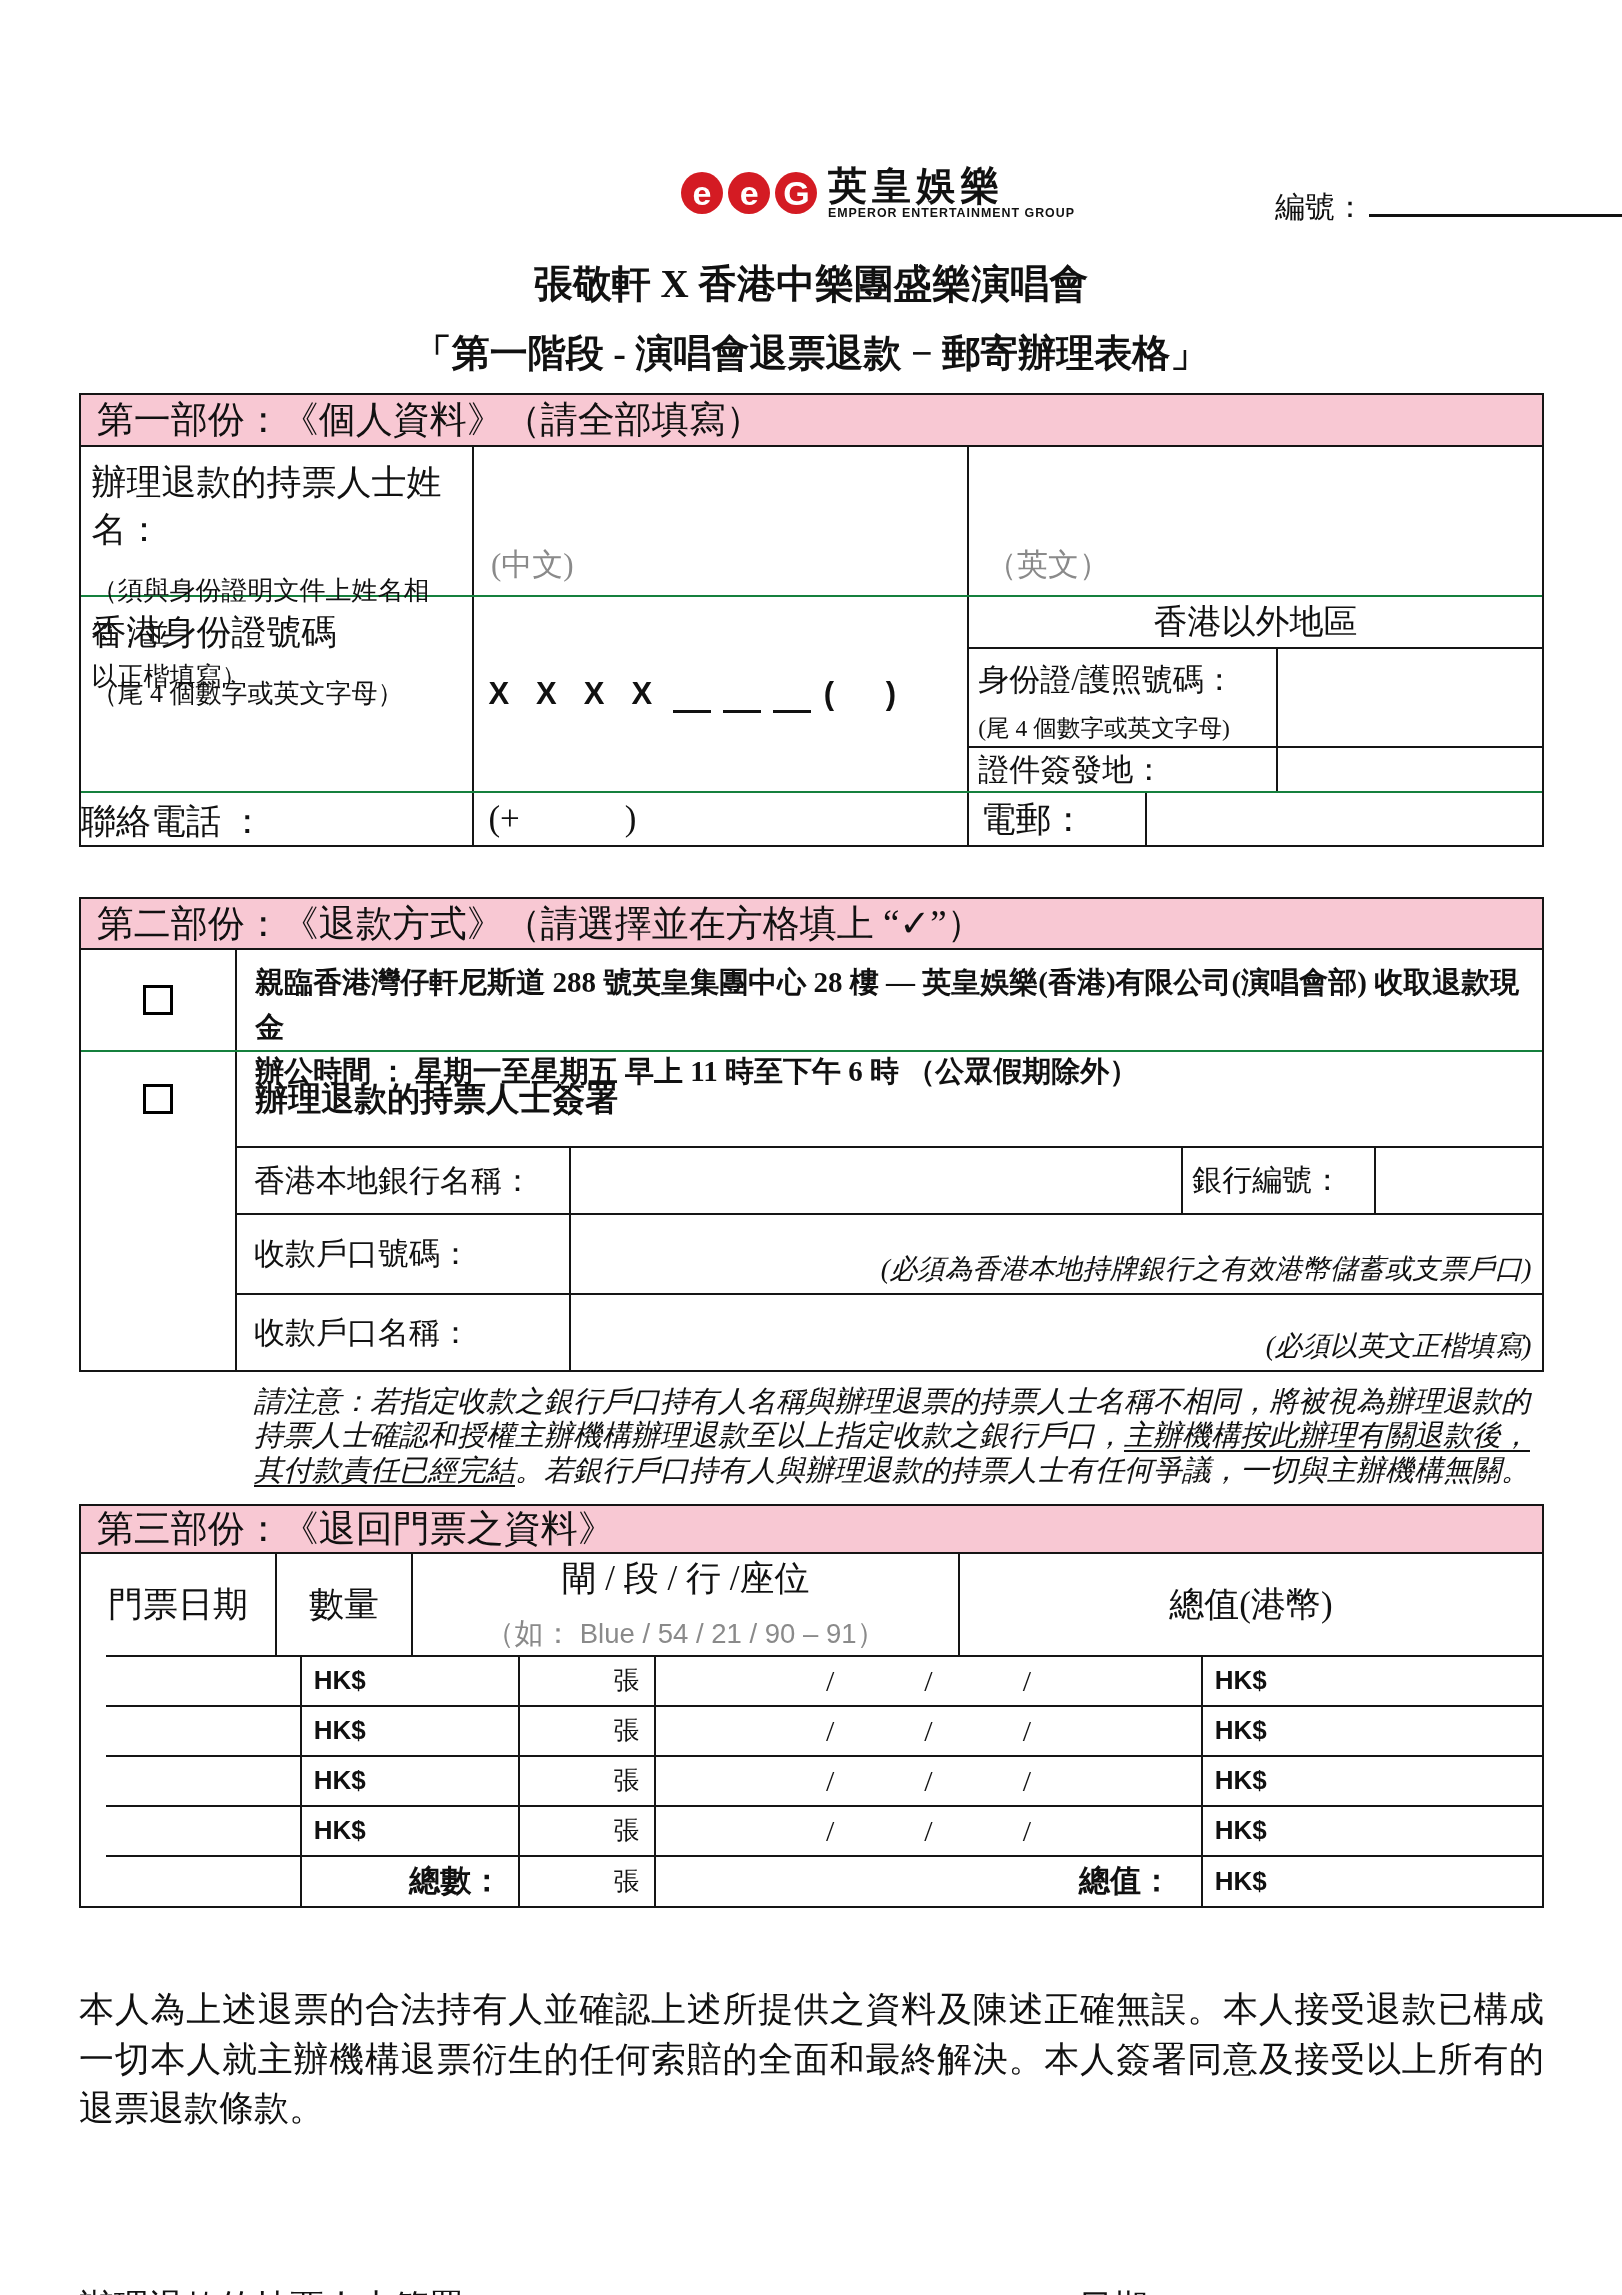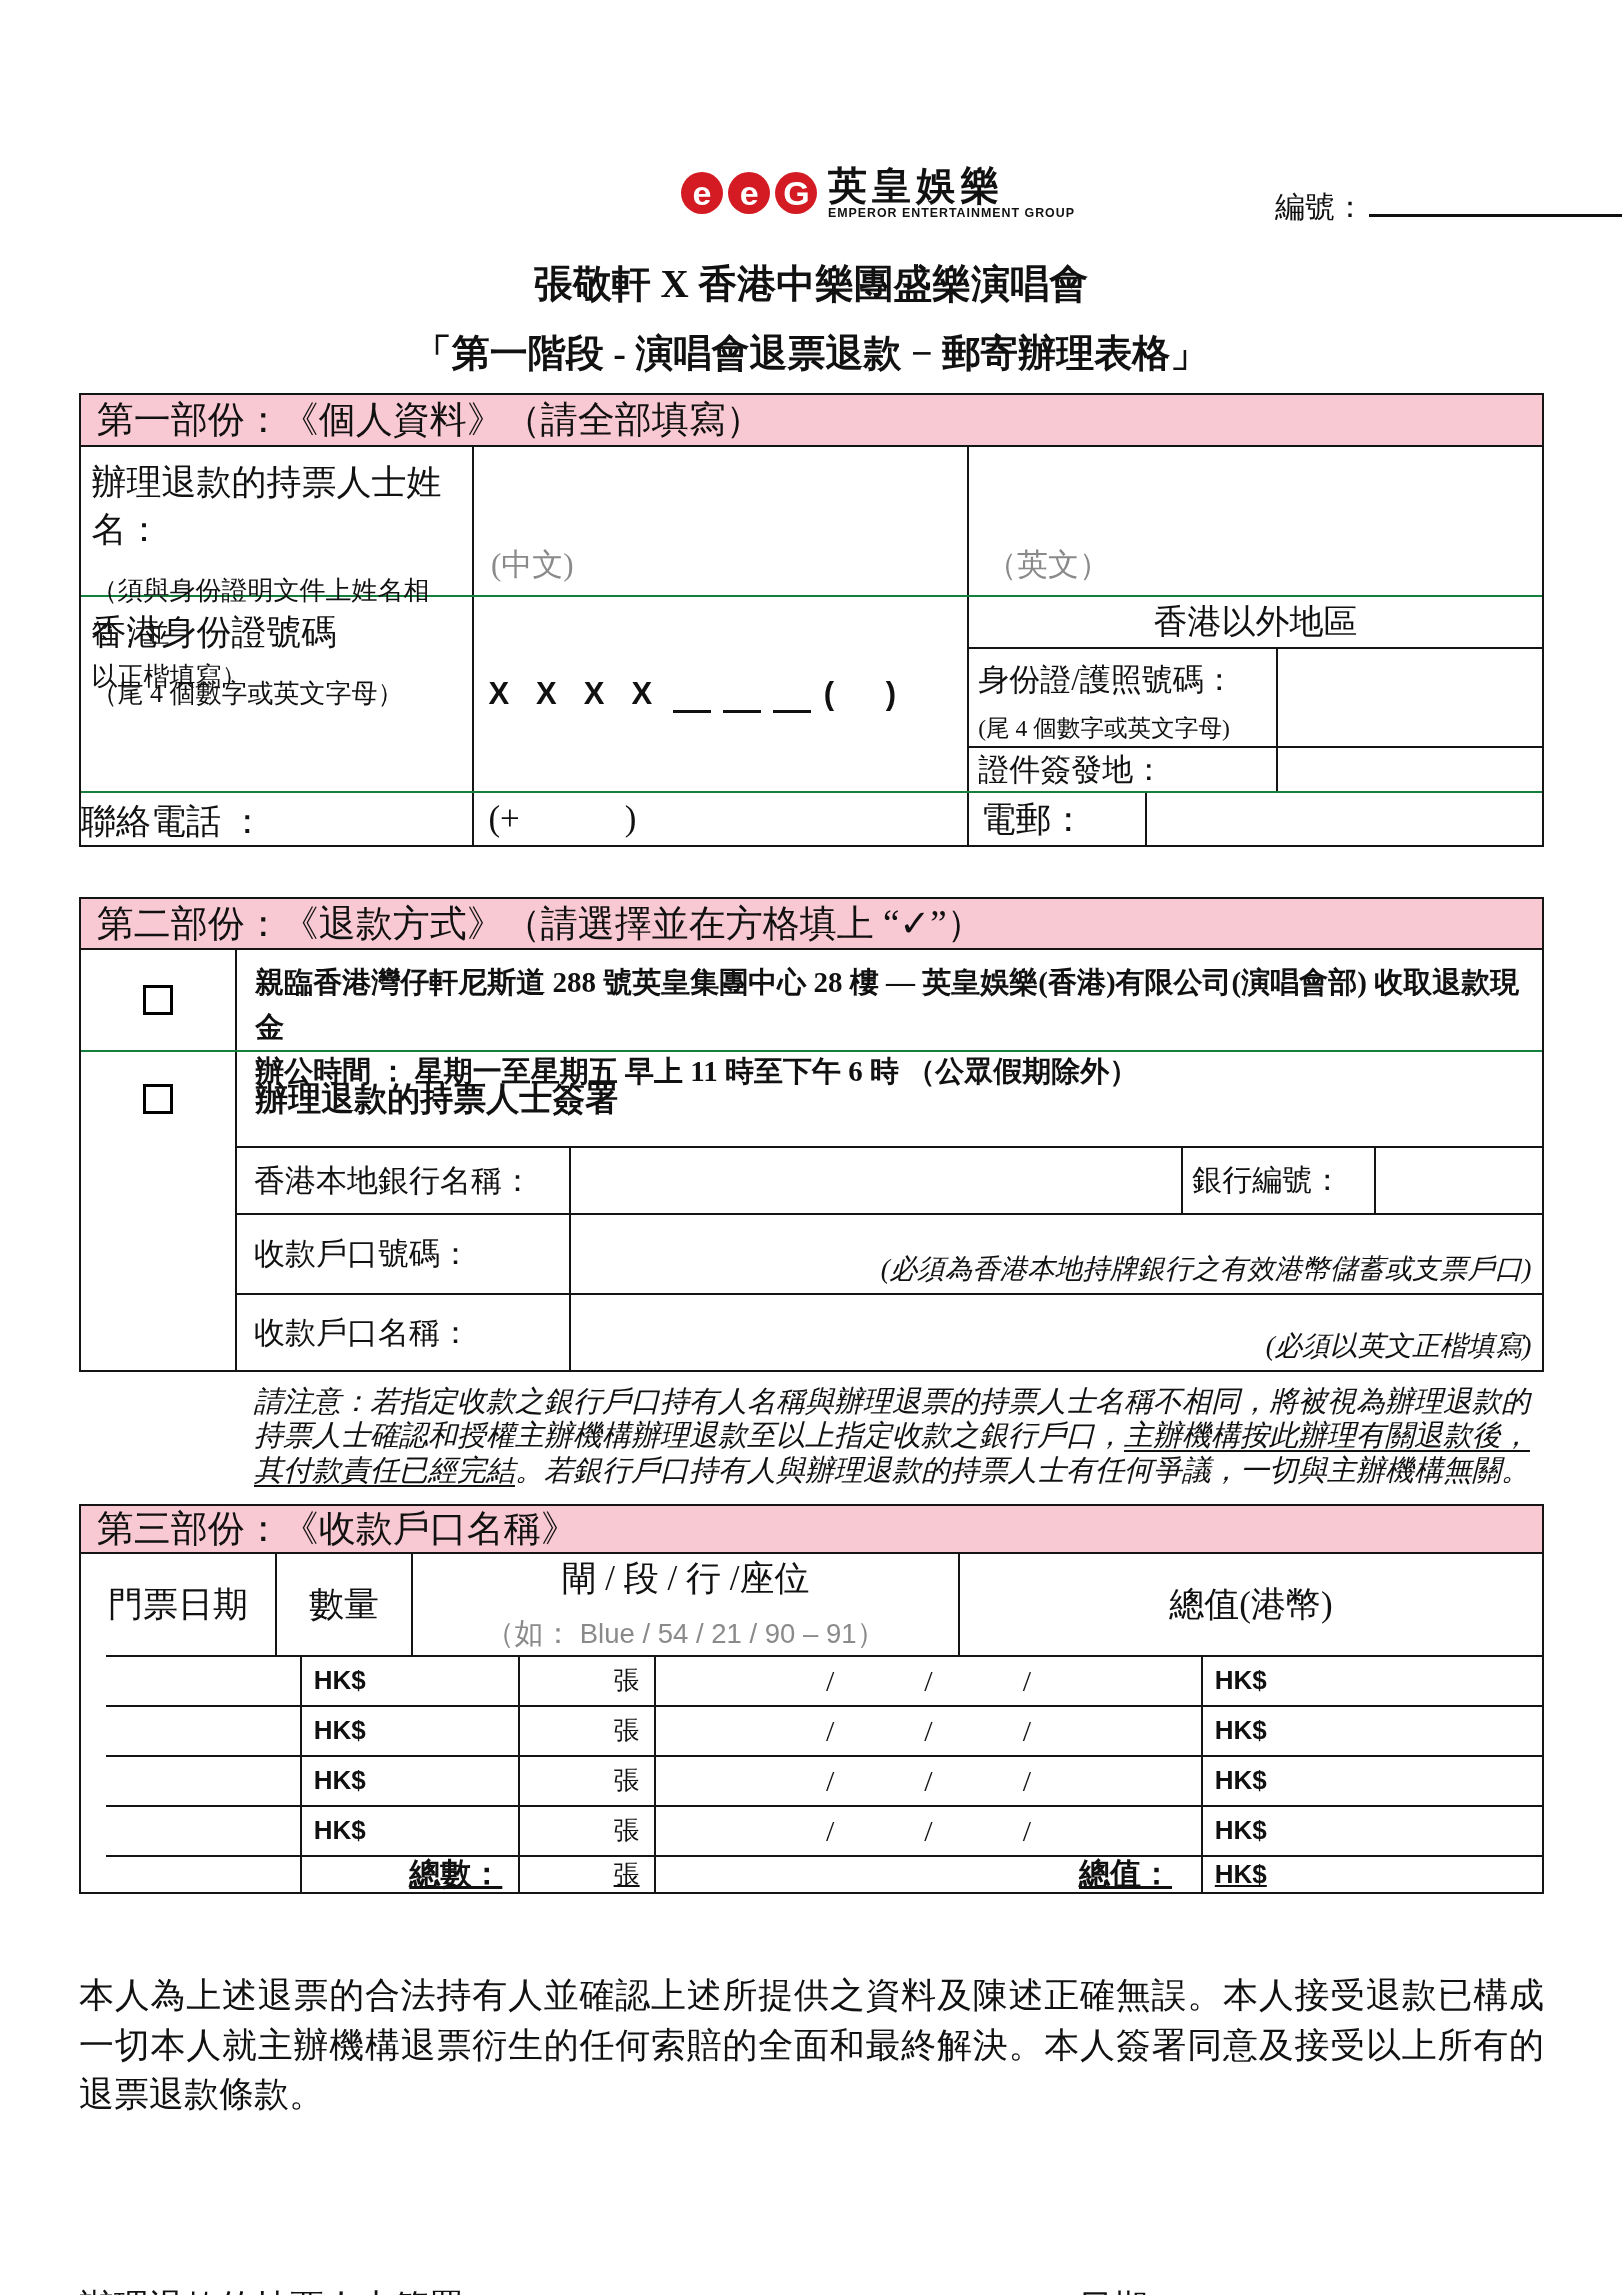--- a/index.html
+++ b/index.html
@@ -112,21 +112,21 @@
   .t3c4 { width: 547px; }
   .t3c5 { flex: 1; }
   .t3-header { height: 101px; }
   .t3-header .cell { display: flex; flex-direction: column; align-items: center; justify-content: center; font-size: 35px; }
   .seat-hint { font-size: 29px; margin-top: 11.8px; }
   .seat-hint .sans { font-size: 27.5px; }
   .t3-data { height: 50px; }
   .hkd { display: flex; align-items: center; padding-left: 11.8px; font-size: 26px; font-weight: bold; font-family: "Liberation Sans", sans-serif; }
   .qty { display: flex; align-items: center; justify-content: flex-end; padding-right: 14.4px; font-size: 26px; }
   .seat-slashes { display: flex; align-items: center; justify-content: center; font-size: 30px; }
-  .t3-total { height: 37px; text-decoration: underline; }
+  .t3-total { height: 51px; }
   .tot-label { display: flex; align-items: center; justify-content: flex-end; padding-right: 15.7px; font-size: 31px; font-weight: bold; }
   .tot-label-seat { display: flex; align-items: center; justify-content: flex-end; padding-right: 29px; font-size: 31px; font-weight: bold; }
 
   
   .declaration { margin-top: 77px; width: 1465px; font-size: 35px; line-height: 1.42; text-align: justify; }
   .sig-row { position: absolute; left: 79px; top: 2118px; width: 1505px; display: flex; align-items: flex-end; }
   .sig-label { font-size: 35px; white-space: nowrap; }
   .sig-line { width: 473px; border-bottom: 3.3px solid #111; height: 39px; margin-left: 58px; }
   .date-label { font-size: 35px; margin-left: 48px; white-space: nowrap; }
   .date-line { width: 327px; border-bottom: 3.3px solid #111; height: 39px; margin-left: 46px; }
@@ -250,21 +250,21 @@
         </div>
       </div>
     </div>
   </div>
 
   <div class="s2-note">
     <span>請注意：若指定收款之銀行戶口持有人名稱與辦理退票的持票人士名稱不相同，將被視為辦理退款的持票人士確認和授權主辦機構辦理退款至以上指定收款之銀行戶口，</span><span class="u">主辦機構按此辦理有關退款後，其付款責任已經完結</span><span>。若銀行戶口持有人與辦理退款的持票人士有任何爭議，一切與主辦機構無關。</span>
   </div>
 
   <div class="tbl s3">
-    <div class="band">第三部份：《收款戶口名稱》</div>
+    <div class="band">第三部份：《退回門票之資料》</div>
 
     <div class="row t3-header">
       <div class="cell t3c1">門票日期</div>
       <div class="cell t3c3">數量</div>
       <div class="cell t3c4">
         <span>閘 / 段 / 行 /座位</span>
         <span class="seat-hint gray"><span>（如： </span><span class="sans">Blue / 54 / 21 / 90 – 91</span><span>）</span></span>
       </div>
       <div class="cell t3c5">總值(港幣)</div>
     </div>

